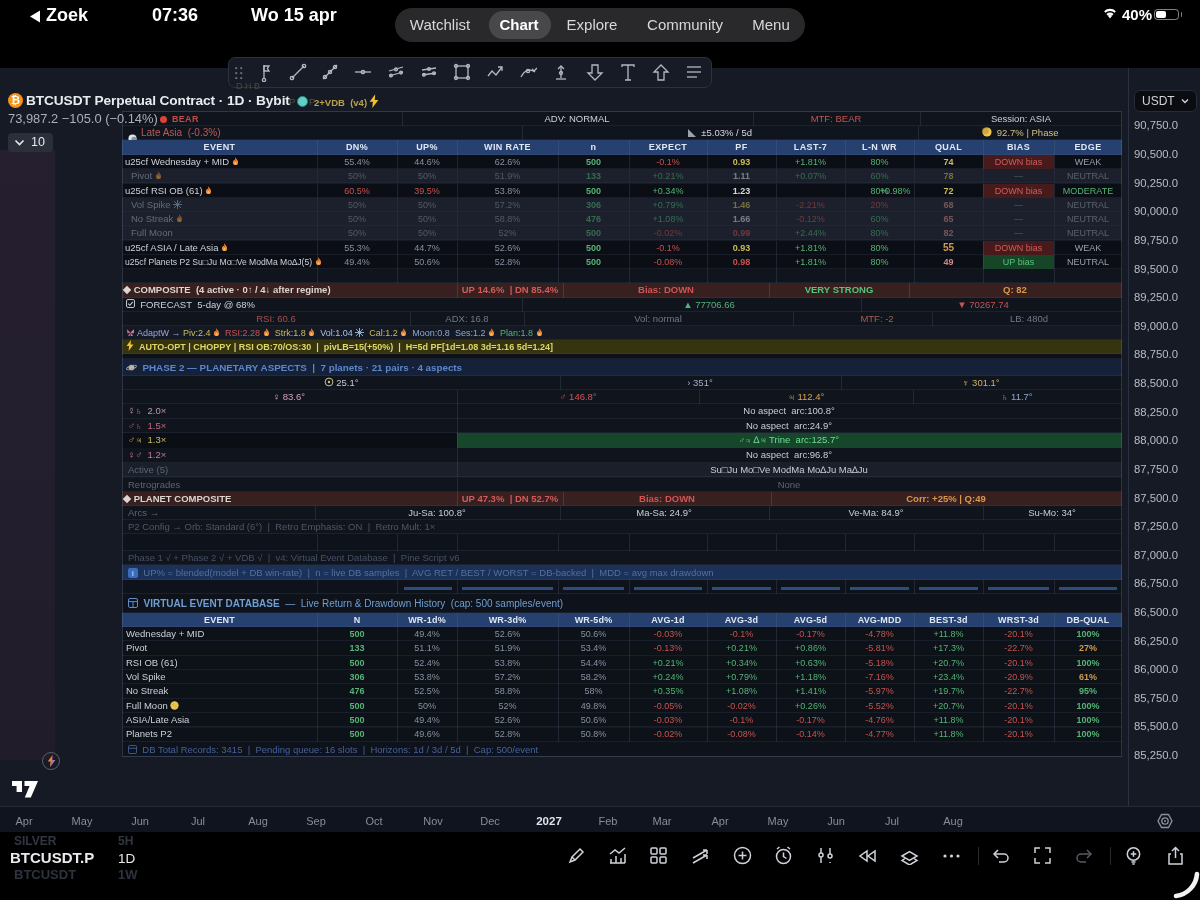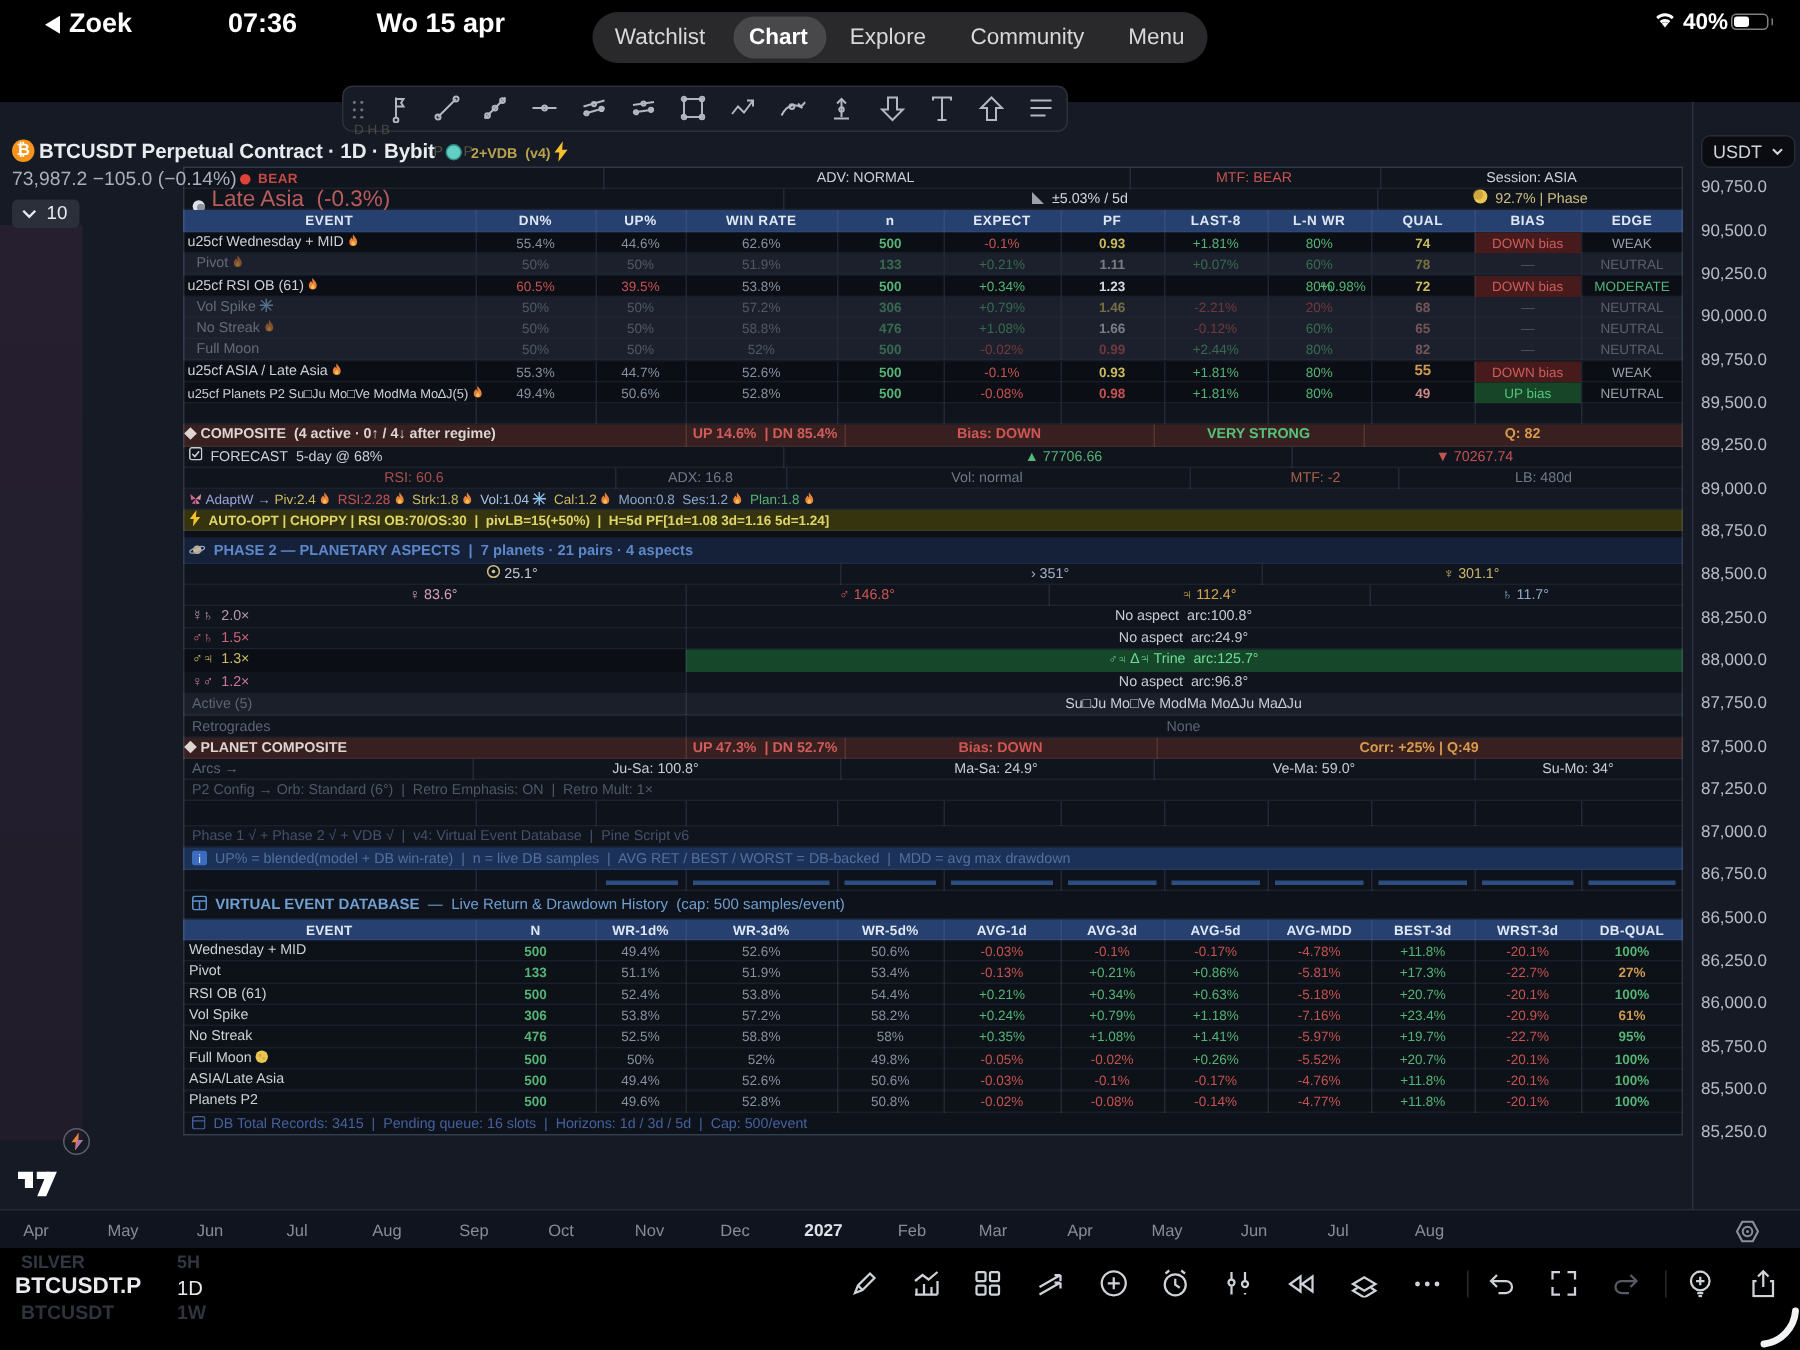--- a/index.html
+++ b/index.html
@@ -166,35 +166,35 @@
 <div class="abs" style="left:477px;top:112px;width:200px;height:14px;line-height:14px;text-align:center;font-size:9.5px;color:#ccd1d9;font-weight:normal;letter-spacing:0px;white-space:nowrap">ADV: NORMAL</div>
 <div class="abs" style="left:736px;top:112px;width:200px;height:14px;line-height:14px;text-align:center;font-size:9.5px;color:#c65351;font-weight:normal;letter-spacing:0px;white-space:nowrap">MTF: BEAR</div>
 <div class="abs" style="left:921px;top:112px;width:200px;height:14px;line-height:14px;text-align:center;font-size:9.5px;color:#ccd1d9;font-weight:normal;letter-spacing:0px;white-space:nowrap">Session: ASIA</div>
 <div class="abs" style="left:122px;top:126px;width:1000px;height:14px;background:#10141d;border-bottom:1px solid rgba(95,108,135,0.16)"></div>
 <div class="abs" style="left:522px;top:126px;width:1px;height:14px;background:rgba(110,125,155,0.20)"></div>
 <div class="abs" style="left:918px;top:126px;width:1px;height:14px;background:rgba(110,125,155,0.20)"></div>
 <div class="abs" style="left:128px;top:128px"><svg width="9" height="9" viewBox="0 0 10 10" style="vertical-align:-1px">
         <circle cx="5" cy="5" r="4.5" fill="#dfe3e9"></circle>
         <circle cx="6.6" cy="6" r="2.9" fill="#8d939e"></circle>
       </svg></div>
-<div class="abs" style="left:141px;top:126px;height:14px;line-height:14px;font-size:15px;color:#b85c5c;font-weight:normal;letter-spacing:0px;white-space:nowrap">Late Asia&nbsp; (-0.3%)</div>
+<div class="abs" style="left:141px;top:126px;height:14px;line-height:14px;font-size:10px;color:#b85c5c;font-weight:normal;letter-spacing:0px;white-space:nowrap">Late Asia&nbsp; (-0.3%)</div>
 <div class="abs" style="left:620px;top:126px;width:200px;height:14px;line-height:14px;text-align:center;font-size:9.5px;color:#d3d7de;font-weight:normal;letter-spacing:0px;white-space:nowrap"><span style="display:inline-block;width:0;height:0;border-left:8px solid #9aa2ae;border-top:8px solid transparent;vertical-align:-1px"></span>&nbsp; ±5.03% / 5d</div>
 <div class="abs" style="left:920px;top:126px;width:200px;height:14px;line-height:14px;text-align:center;font-size:9.5px;color:#cdc183;font-weight:normal;letter-spacing:0px;white-space:nowrap"><svg width="10" height="10" viewBox="0 0 10 10" style="vertical-align:-1px">
         <circle cx="5" cy="5" r="4.6" fill="#e9c64f"></circle>
         <circle cx="3.4" cy="3.8" r="3.4" fill="#b98e2e" opacity="0.55"></circle>
       </svg>&nbsp; 92.7% | Phase</div>
 <div class="abs" style="left:122px;top:140px;width:1000px;height:15px;background:#264170;border-bottom:1px solid rgba(95,108,135,0.16)"></div>
 <div class="abs" style="left:119.5px;top:140px;width:200px;height:15px;line-height:15px;text-align:center;font-size:9px;color:#dfe7f5;font-weight:bold;letter-spacing:0.4px;white-space:nowrap">EVENT</div>
 <div class="abs" style="left:257.0px;top:140px;width:200px;height:15px;line-height:15px;text-align:center;font-size:9px;color:#dfe7f5;font-weight:bold;letter-spacing:0.4px;white-space:nowrap">DN%</div>
 <div class="abs" style="left:327.0px;top:140px;width:200px;height:15px;line-height:15px;text-align:center;font-size:9px;color:#dfe7f5;font-weight:bold;letter-spacing:0.4px;white-space:nowrap">UP%</div>
 <div class="abs" style="left:407.5px;top:140px;width:200px;height:15px;line-height:15px;text-align:center;font-size:9px;color:#dfe7f5;font-weight:bold;letter-spacing:0.4px;white-space:nowrap">WIN RATE</div>
 <div class="abs" style="left:493.5px;top:140px;width:200px;height:15px;line-height:15px;text-align:center;font-size:9px;color:#dfe7f5;font-weight:bold;letter-spacing:0.4px;white-space:nowrap">n</div>
 <div class="abs" style="left:568.0px;top:140px;width:200px;height:15px;line-height:15px;text-align:center;font-size:9px;color:#dfe7f5;font-weight:bold;letter-spacing:0.4px;white-space:nowrap">EXPECT</div>
 <div class="abs" style="left:641.5px;top:140px;width:200px;height:15px;line-height:15px;text-align:center;font-size:9px;color:#dfe7f5;font-weight:bold;letter-spacing:0.4px;white-space:nowrap">PF</div>
-<div class="abs" style="left:710.5px;top:140px;width:200px;height:15px;line-height:15px;text-align:center;font-size:9px;color:#dfe7f5;font-weight:bold;letter-spacing:0.4px;white-space:nowrap">LAST-8</div>
+<div class="abs" style="left:710.5px;top:140px;width:200px;height:15px;line-height:15px;text-align:center;font-size:9px;color:#dfe7f5;font-weight:bold;letter-spacing:0.4px;white-space:nowrap">LAST-7</div>
 <div class="abs" style="left:779.5px;top:140px;width:200px;height:15px;line-height:15px;text-align:center;font-size:9px;color:#dfe7f5;font-weight:bold;letter-spacing:0.4px;white-space:nowrap">L-N WR</div>
 <div class="abs" style="left:848.5px;top:140px;width:200px;height:15px;line-height:15px;text-align:center;font-size:9px;color:#dfe7f5;font-weight:bold;letter-spacing:0.4px;white-space:nowrap">QUAL</div>
 <div class="abs" style="left:918.5px;top:140px;width:200px;height:15px;line-height:15px;text-align:center;font-size:9px;color:#dfe7f5;font-weight:bold;letter-spacing:0.4px;white-space:nowrap">BIAS</div>
 <div class="abs" style="left:988.0px;top:140px;width:200px;height:15px;line-height:15px;text-align:center;font-size:9px;color:#dfe7f5;font-weight:bold;letter-spacing:0.4px;white-space:nowrap">EDGE</div>
 <div class="abs" style="left:317px;top:140px;width:1px;height:15px;background:rgba(110,125,155,0.20)"></div>
 <div class="abs" style="left:397px;top:140px;width:1px;height:15px;background:rgba(110,125,155,0.20)"></div>
 <div class="abs" style="left:457px;top:140px;width:1px;height:15px;background:rgba(110,125,155,0.20)"></div>
 <div class="abs" style="left:558px;top:140px;width:1px;height:15px;background:rgba(110,125,155,0.20)"></div>
 <div class="abs" style="left:629px;top:140px;width:1px;height:15px;background:rgba(110,125,155,0.20)"></div>
 <div class="abs" style="left:707px;top:140px;width:1px;height:15px;background:rgba(110,125,155,0.20)"></div>
@@ -567,21 +567,21 @@
 <div class="abs" style="left:567px;top:492px;width:200px;height:14px;line-height:14px;text-align:center;font-size:9.5px;color:#d05555;font-weight:bold;letter-spacing:0px;white-space:nowrap">Bias: DOWN</div>
 <div class="abs" style="left:846px;top:492px;width:200px;height:14px;line-height:14px;text-align:center;font-size:9.5px;color:#d79a4e;font-weight:bold;letter-spacing:0px;white-space:nowrap">Corr: +25% | Q:49</div>
 <div class="abs" style="left:122px;top:506px;width:1000px;height:14px;background:#10141d;border-bottom:1px solid rgba(95,108,135,0.16)"></div>
 <div class="abs" style="left:315px;top:506px;width:1px;height:14px;background:rgba(110,125,155,0.20)"></div>
 <div class="abs" style="left:560px;top:506px;width:1px;height:14px;background:rgba(110,125,155,0.20)"></div>
 <div class="abs" style="left:769px;top:506px;width:1px;height:14px;background:rgba(110,125,155,0.20)"></div>
 <div class="abs" style="left:983px;top:506px;width:1px;height:14px;background:rgba(110,125,155,0.20)"></div>
 <div class="abs" style="left:128px;top:506px;height:14px;line-height:14px;font-size:9.5px;color:#5c6575;font-weight:normal;letter-spacing:0px;white-space:nowrap">Arcs →</div>
 <div class="abs" style="left:337px;top:506px;width:200px;height:14px;line-height:14px;text-align:center;font-size:9.5px;color:#c9cdd5;font-weight:normal;letter-spacing:0px;white-space:nowrap">Ju-Sa: 100.8°</div>
 <div class="abs" style="left:564px;top:506px;width:200px;height:14px;line-height:14px;text-align:center;font-size:9.5px;color:#c9cdd5;font-weight:normal;letter-spacing:0px;white-space:nowrap">Ma-Sa: 24.9°</div>
-<div class="abs" style="left:776px;top:506px;width:200px;height:14px;line-height:14px;text-align:center;font-size:9.5px;color:#c9cdd5;font-weight:normal;letter-spacing:0px;white-space:nowrap">Ve-Ma: 59.0°</div>
+<div class="abs" style="left:776px;top:506px;width:200px;height:14px;line-height:14px;text-align:center;font-size:9.5px;color:#c9cdd5;font-weight:normal;letter-spacing:0px;white-space:nowrap">Ve-Ma: 84.9°</div>
 <div class="abs" style="left:952px;top:506px;width:200px;height:14px;line-height:14px;text-align:center;font-size:9.5px;color:#c9cdd5;font-weight:normal;letter-spacing:0px;white-space:nowrap">Su-Mo: 34°</div>
 <div class="abs" style="left:122px;top:520px;width:1000px;height:14px;background:#10141d;border-bottom:1px solid rgba(95,108,135,0.16)"></div>
 <div class="abs" style="left:128px;top:520px;height:14px;line-height:14px;font-size:9.5px;color:#4e5868;font-weight:normal;letter-spacing:0px;white-space:nowrap">P2 Config → Orb: Standard (6°)&nbsp; |&nbsp; Retro Emphasis: ON&nbsp; |&nbsp; Retro Mult: 1×</div>
 <div class="abs" style="left:122px;top:534px;width:1000px;height:17px;background:#0e121b;border-bottom:1px solid rgba(95,108,135,0.16)"></div>
 <div class="abs" style="left:317px;top:534px;width:1px;height:17px;background:rgba(110,125,155,0.20)"></div>
 <div class="abs" style="left:397px;top:534px;width:1px;height:17px;background:rgba(110,125,155,0.20)"></div>
 <div class="abs" style="left:457px;top:534px;width:1px;height:17px;background:rgba(110,125,155,0.20)"></div>
 <div class="abs" style="left:558px;top:534px;width:1px;height:17px;background:rgba(110,125,155,0.20)"></div>
 <div class="abs" style="left:629px;top:534px;width:1px;height:17px;background:rgba(110,125,155,0.20)"></div>
 <div class="abs" style="left:707px;top:534px;width:1px;height:17px;background:rgba(110,125,155,0.20)"></div>

